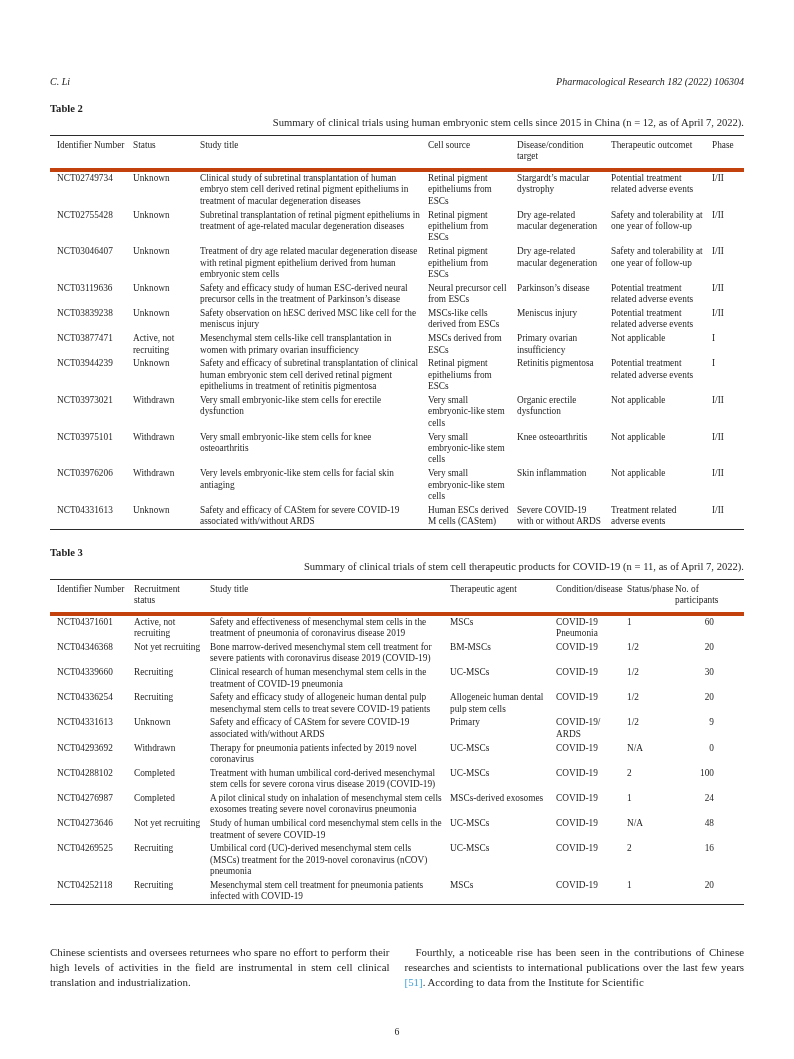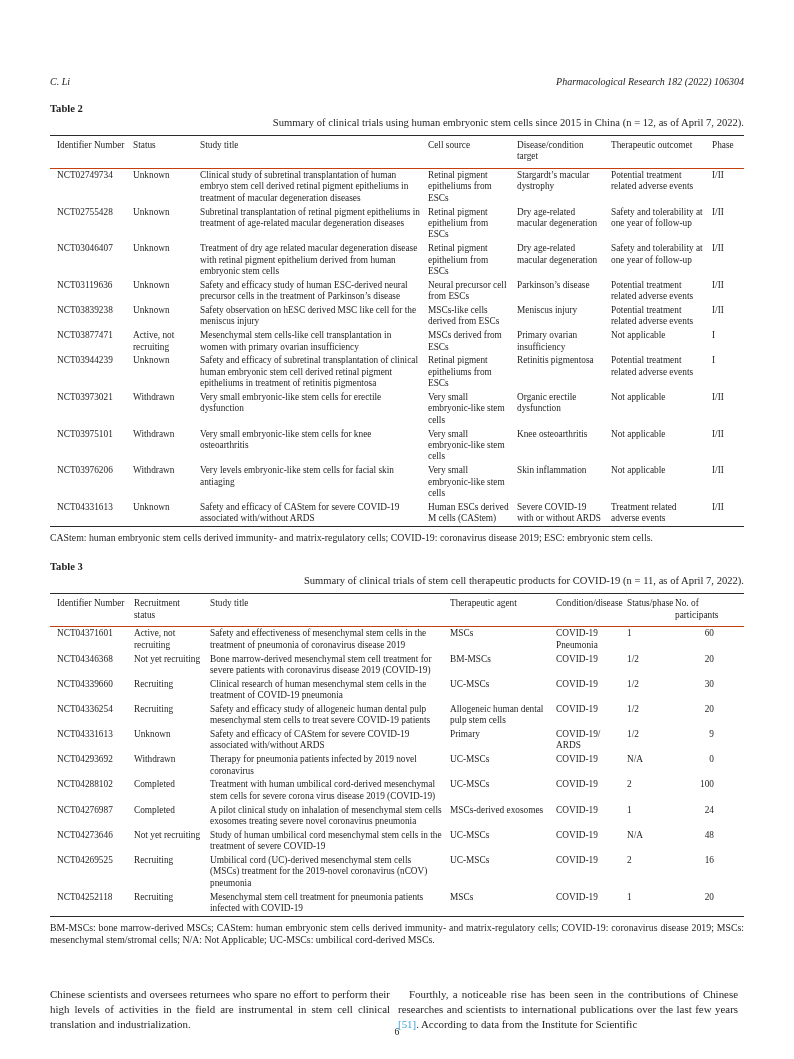--- a/index.html
+++ b/index.html
@@ -39,21 +39,21 @@
     border-top: 1.4px solid #2b2b2b;
     border-bottom: 1.4px solid #2b2b2b;
     font-size: 9.3px;
     line-height: 11.4px;
   }
   table.paper-table th {
     font-weight: normal;
     text-align: left;
     vertical-align: top;
     padding: 4px 8px 5px 0;
-    border-bottom: 1px solid #c2410c;
+    border-bottom: 4px solid #c2410c;
   }
   table.paper-table td {
     vertical-align: top;
     text-align: left;
     padding: 1.2px 8px 1.2px 0;
   }
   table.paper-table th:first-child,
   table.paper-table td:first-child { padding-left: 7px; }
 
   .t2 col:nth-child(1){width:83px}
@@ -77,21 +77,21 @@
     font-size: 9.8px;
     line-height: 12.6px;
     margin: 5px 0 0 0;
     text-align: justify;
   }
   .table2-block { margin-bottom: 17px; }
   .table3-block { margin-bottom: 40px; }
 
   .body-columns {
     display: flex;
-    gap: 8px;
+    gap: 15px;
     margin-top: 6px;
   }
   .body-columns p {
     margin: 0;
     width: 340px;
     font-size: 10.9px;
     line-height: 15.2px;
     text-align: justify;
   }
   .indent-first { text-indent: 11px; }
@@ -237,21 +237,20 @@
           <td>NCT04331613</td>
           <td>Unknown</td>
           <td>Safety and efficacy of CAStem for severe COVID-19 associated with/without ARDS</td>
           <td>Human ESCs derived M cells (CAStem)</td>
           <td>Severe COVID-19 with or without ARDS</td>
           <td>Treatment related adverse events</td>
           <td>I/II</td>
         </tr>
       </tbody>
   </table>
-  <p class="footnote">CAStem: human embryonic stem cells derived immunity- and matrix-regulatory cells; COVID-19: coronavirus disease 2019; ESC: embryonic stem cells.</p>
 </div>
 
 <div class="table3-block">
   <p class="table-label">Table 3</p>
   <p class="table-caption">Summary of clinical trials of stem cell therapeutic products for COVID-19 (n = 11, as of April 7, 2022).</p>
   <table class="paper-table t3">
     <colgroup>
         <col>
         <col>
         <col>
@@ -366,21 +365,20 @@
           <td>NCT04252118</td>
           <td>Recruiting</td>
           <td>Mesenchymal stem cell treatment for pneumonia patients infected with COVID-19</td>
           <td>MSCs</td>
           <td>COVID-19</td>
           <td>1</td>
           <td>20</td>
         </tr>
       </tbody>
   </table>
-  <p class="footnote">BM-MSCs: bone marrow-derived MSCs; CAStem: human embryonic stem cells derived immunity- and matrix-regulatory cells; COVID-19: coronavirus disease 2019; MSCs: mesenchymal stem/stromal cells; N/A: Not Applicable; UC-MSCs: umbilical cord-derived MSCs.</p>
 </div>
 
 <div class="body-columns">
   <p>Chinese scientists and oversees returnees who spare no effort to perform their high levels of activities in the field are instrumental in stem cell clinical translation and industrialization.</p>
   <p class="indent-first"><span>Fourthly, a noticeable rise has been seen in the contributions of Chinese researches and scientists to international publications over the last few years </span><a class="cite">[51]</a><span>. According to data from the Institute for Scientific</span></p>
 </div>
 
 <div class="page-number">6</div>
 
 </body></html>

